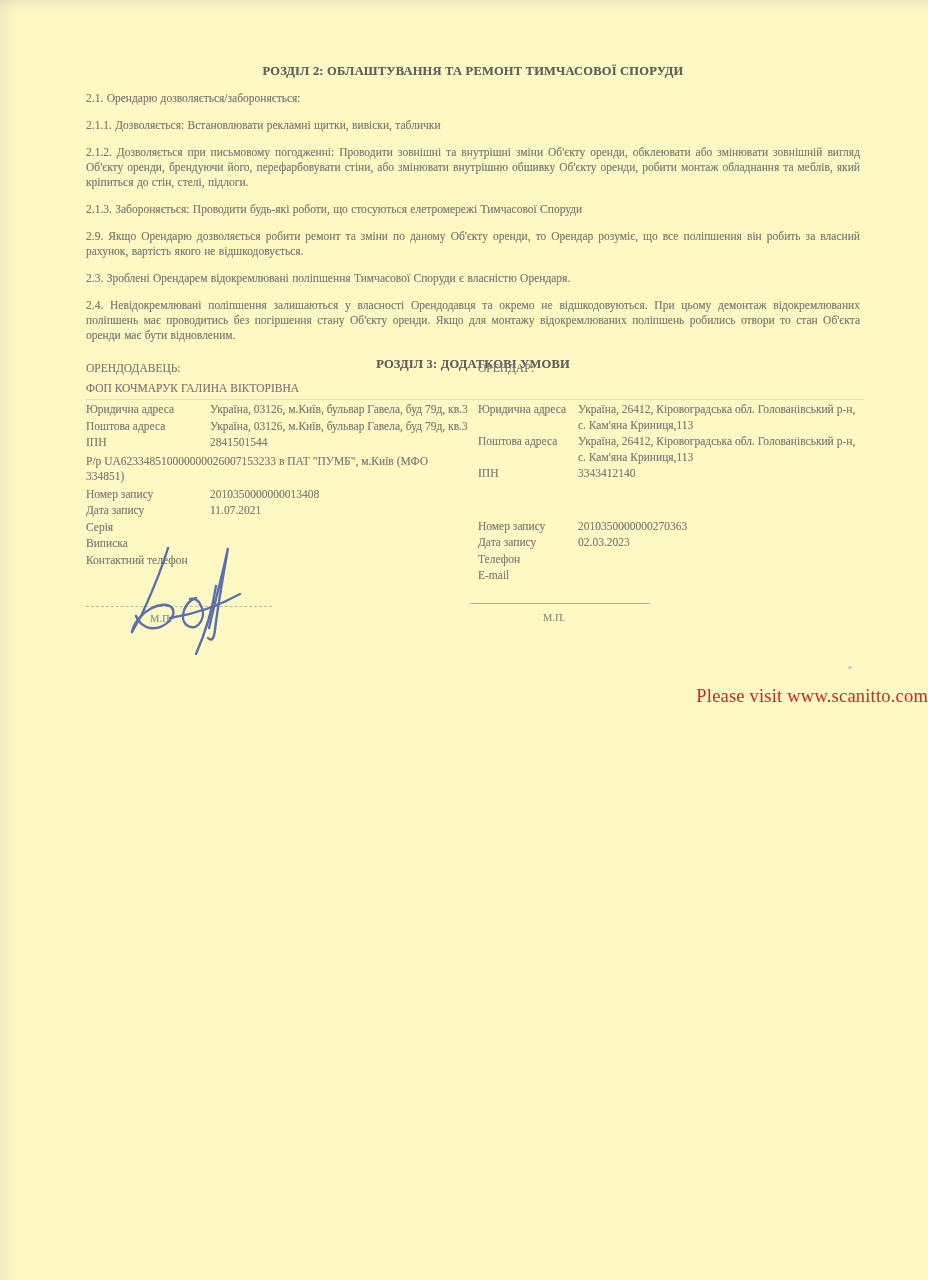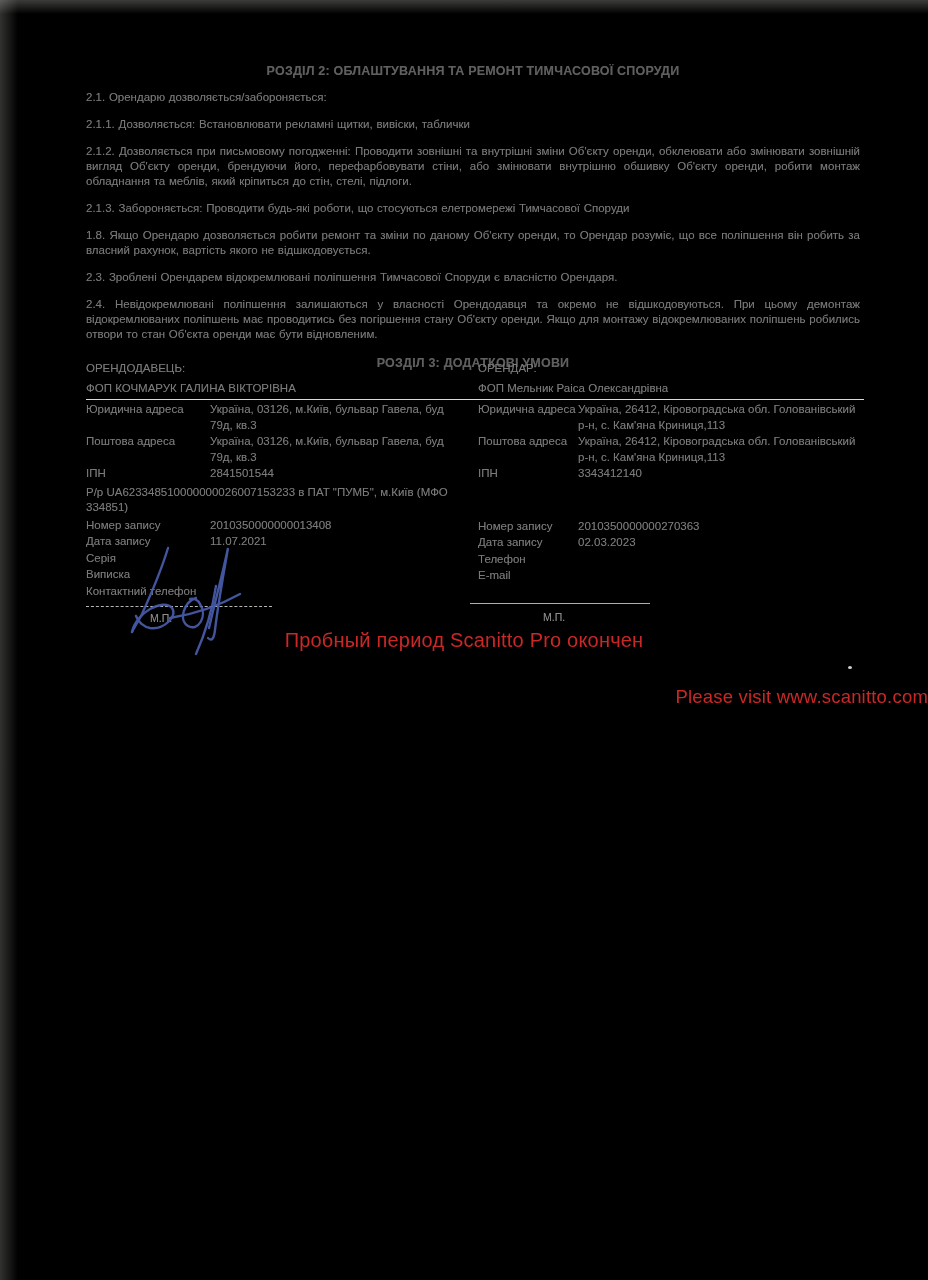--- a/index.html
+++ b/index.html
@@ -1,21 +1,21 @@
 <!DOCTYPE html>
 <html><head>
 <meta charset="utf-8">
 <style>
   html,body{margin:0;padding:0;}
   body{background:#ffffff;}
   .page{
     position:relative;
     width:928px;height:1280px;
-    background:#000000;
-    font-family:Liberation Sans, sans-serif;
+    background:#fef9c3;
+    font-family:Liberation Serif, serif;
     color:#767676;
     overflow:hidden;
   }
   .page::before{
     content:"";position:absolute;left:0;top:0;right:0;height:14px;
     background:linear-gradient(180deg, rgba(198,198,192,.30), rgba(198,198,192,0));
     pointer-events:none;
   }
   .page::after{
     content:"";position:absolute;left:0;top:0;bottom:0;width:18px;
@@ -87,35 +87,34 @@
 <body>
 
 <div class="page">
 
   <div class="textflow">
     <div class="sec-title">РОЗДІЛ 2: ОБЛАШТУВАННЯ ТА РЕМОНТ ТИМЧАСОВОЇ СПОРУДИ</div>
     <p class="para">2.1. Орендарю дозволяється/забороняється:</p>
     <p class="para">2.1.1. Дозволяється: Встановлювати рекламні щитки, вивіски, таблички</p>
     <p class="para">2.1.2. Дозволяється при письмовому погодженні: Проводити зовнішні та внутрішні зміни Об'єкту оренди, обклеювати або змінювати зовнішній вигляд Об'єкту оренди, брендуючи його, перефарбовувати стіни, або змінювати внутрішню обшивку Об'єкту оренди, робити монтаж обладнання та меблів, який кріпиться до стін, стелі, підлоги.</p>
     <p class="para">2.1.3. Забороняється: Проводити будь-які роботи, що стосуються елетромережі Тимчасової Споруди</p>
-    <p class="para">1.8. Якщо Орендарю дозволяється робити ремонт та зміни по даному Об'єкту оренди, то Орендар розуміє, що все поліпшення він робить за власний рахунок, вартість якого не відшкодовується.</p>
+    <p class="para">2.9. Якщо Орендарю дозволяється робити ремонт та зміни по даному Об'єкту оренди, то Орендар розуміє, що все поліпшення він робить за власний рахунок, вартість якого не відшкодовується.</p>
     <p class="para">2.3. Зроблені Орендарем відокремлювані поліпшення Тимчасової Споруди є власністю Орендаря.</p>
     <p class="para">2.4. Невідокремлювані поліпшення залишаються у власності Орендодавця та окремо не відшкодовуються. При цьому демонтаж відокремлюваних поліпшень має проводитись без погіршення стану Об'єкту оренди. Якщо для монтажу відокремлюваних поліпшень робились отвори то стан Об'єкта оренди має бути відновленим.</p>
     <div class="sec-title second">РОЗДІЛ 3: ДОДАТКОВІ УМОВИ</div>
   </div>
 
   <div class="parties">
     <div class="p-heads">
       <div class="p-col-l">
         <div class="role">ОРЕНДОДАВЕЦЬ:</div>
         <div class="fop-name">ФОП КОЧМАРУК ГАЛИНА ВІКТОРІВНА</div>
       </div>
       <div class="p-col-r">
         <div class="role">ОРЕНДАР:</div>
-        <div class="fop-name">ФОП Мельник Раіса Олександрівна</div>
       </div>
     </div>
     <div class="head-divider"></div>
 
     <div class="cols">
       <div class="p-col-l">
         <div class="row">
           <span class="lbl-l">Юридична адреса</span>
           <span class="val-l">Україна, 03126, м.Київ, бульвар Гавела, буд 79д, кв.3</span>
         </div>
@@ -193,17 +192,16 @@
     <g stroke="#4a5fae" stroke-width="2.4" stroke-linecap="round" fill="none" opacity="0.9">
       <path d="M56,6 C50,26 40,50 30,72 C26,80 22,86 20,90"></path>
       <path d="M20,90 C24,70 52,56 60,66 C66,74 52,88 38,86 C32,85 26,80 24,74"></path>
       <path d="M84,56 C72,60 66,78 76,84 C86,90 96,74 88,62 C86,58 82,56 78,57"></path>
       <path d="M97,86 C103,60 112,26 116,6 C112,30 106,62 103,88 C102,96 100,100 96,96"></path>
       <path d="M58,76 C84,72 110,62 128,52"></path>
       <path d="M104,44 C100,70 92,94 84,112"></path>
     </g>
   </svg>
 
-  <div class="watermark1" style="color: rgb(203, 39, 39);">Пробный период Scanitto Pro окончен</div>
   <div class="watermark2" style="color: rgb(203, 39, 39); text-align: right;">Please visit www.scanitto.com</div>
 
   <div class="speck"></div>
 </div>
 
 </body></html>

